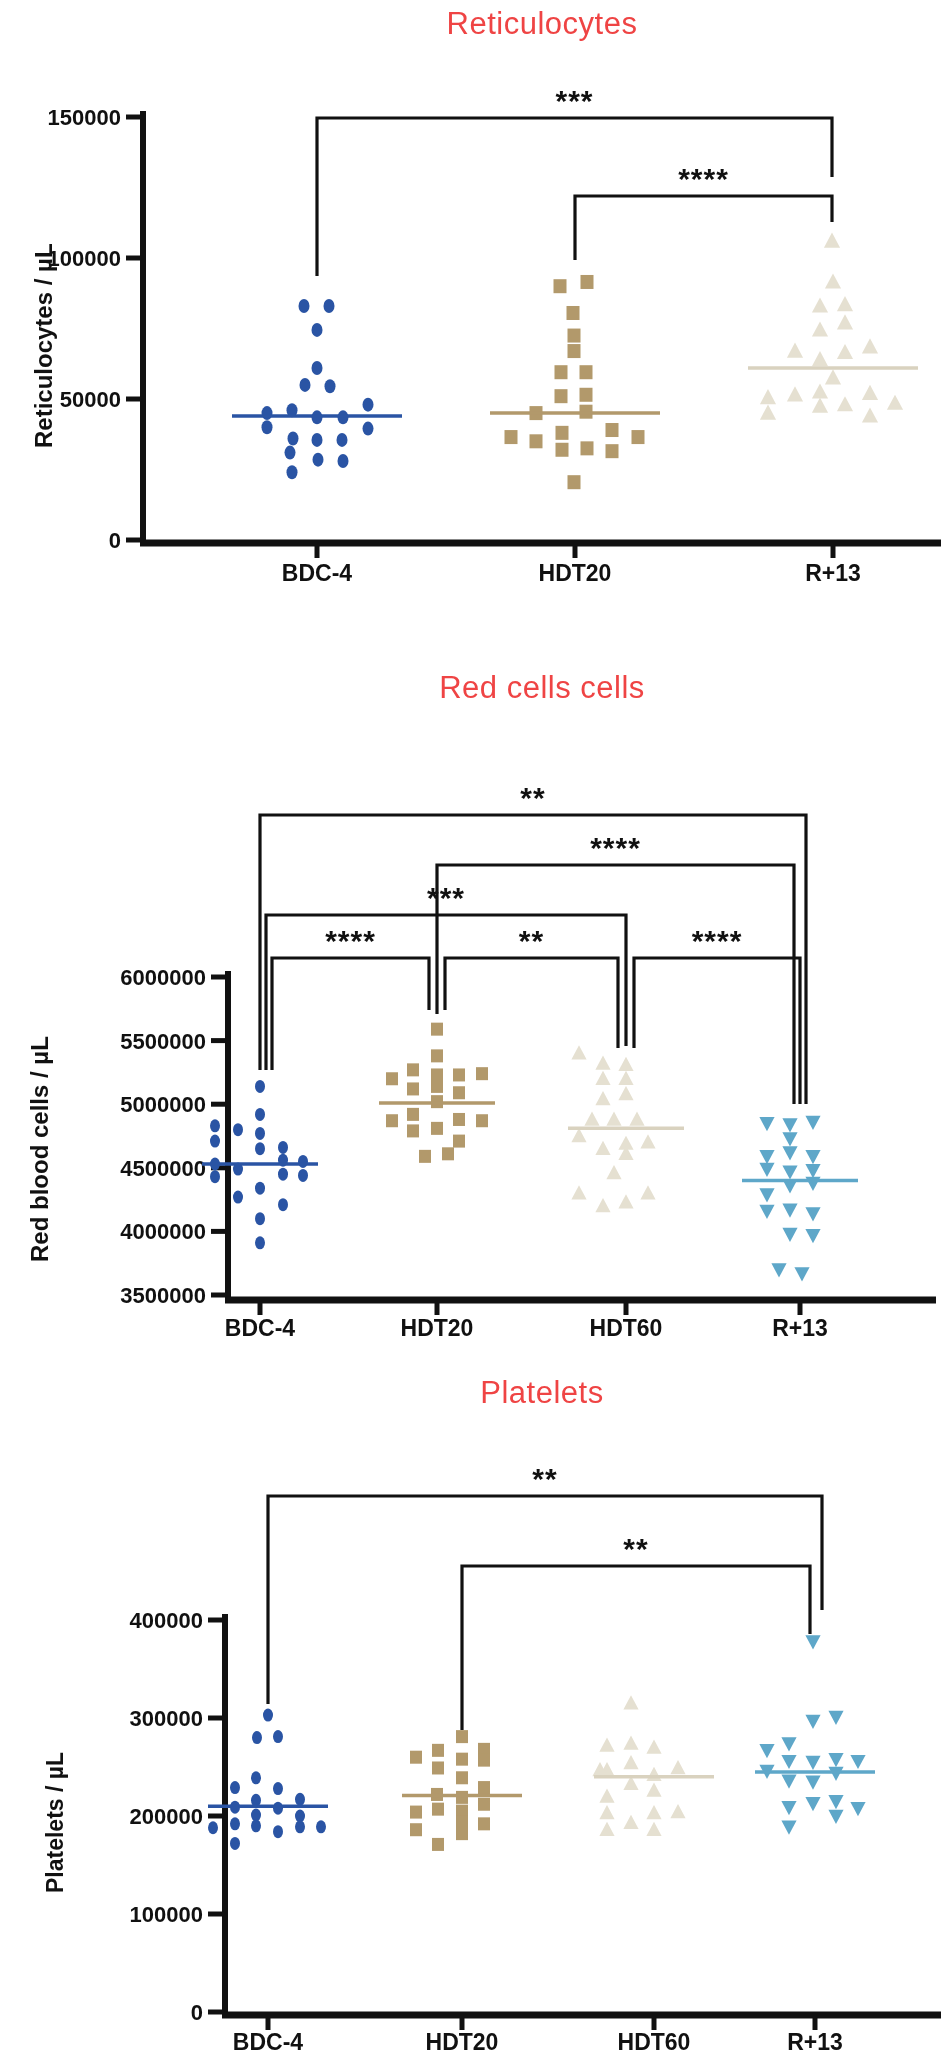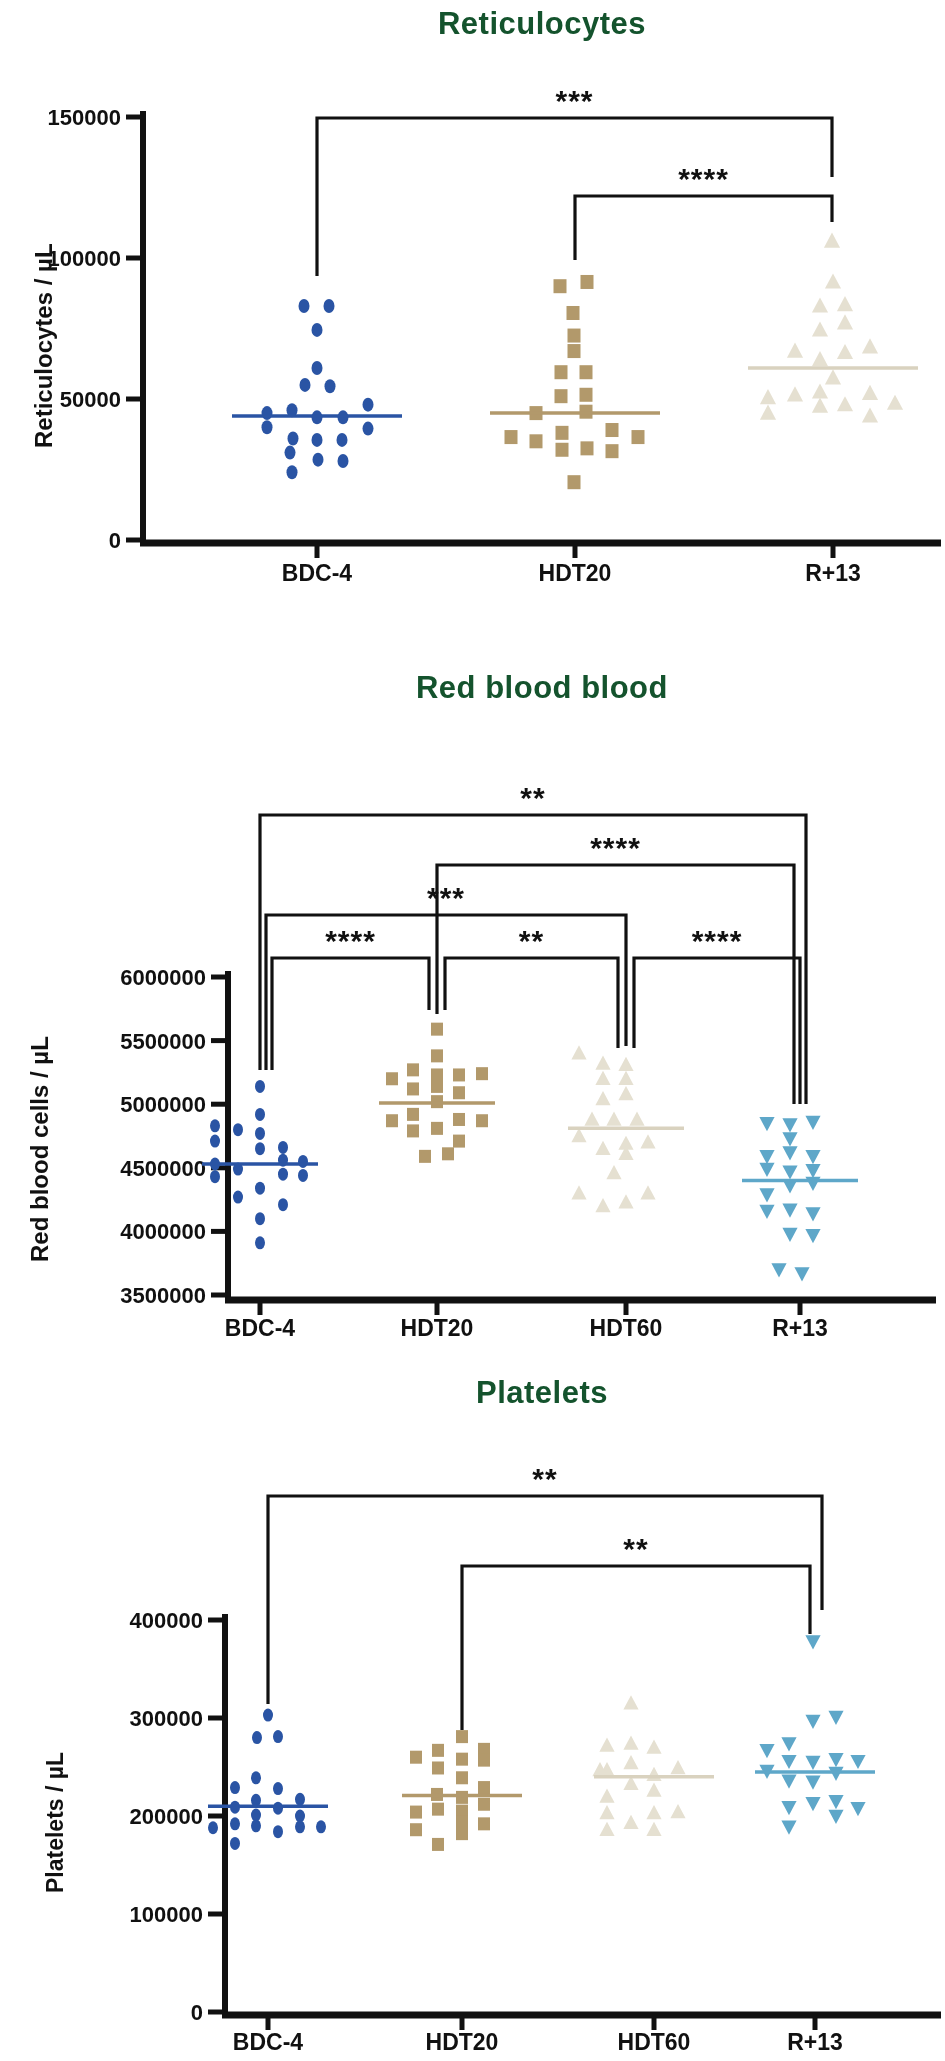--- a/index.html
+++ b/index.html
@@ -1,20 +1,20 @@
 <!DOCTYPE html>
 <html><head>
 <meta charset="utf-8">
 <style>
   html,body{margin:0;padding:0;background:#ffffff;}
   #figure{position:relative;width:945px;height:2061px;background:#ffffff;overflow:hidden;
           font-family:"Liberation Sans",sans-serif;}
   #plot-svg{position:absolute;left:0;top:0;}
   .chart-title{position:absolute;left:143px;width:798px;text-align:center;
-               font-weight:bold;color:#14532d;font-size:31px;letter-spacing:0.5px;}
+               font-weight:normal;color:#ef4444;font-size:31px;letter-spacing:0.5px;}
   .ylabel{position:absolute;white-space:nowrap;font-weight:bold;color:#111;font-size:24px;
           transform:rotate(-90deg);transform-origin:left top;}
   text{font-family:"Liberation Sans",sans-serif;font-weight:bold;fill:#111;}
   .tick-label{font-size:22px;}
   .cat-label{font-size:23px;}
   .stars{font-size:30px;letter-spacing:1px;}
 </style>
 </head>
 <body>
 
@@ -354,21 +354,21 @@
         <text x="636" y="1559" text-anchor="middle" class="stars">**</text>
       </g>
     </svg>
 
   <div class="chart-section">
     <div class="chart-title" style="top:6px;">Reticulocytes</div>
     <div class="ylabel" style="left:30px;top:448px;">Reticulocytes / µL</div>
   </div>
 
   <div class="chart-section">
-    <div class="chart-title" style="top:670px;">Red blood blood</div>
+    <div class="chart-title" style="top:670px;">Red cells cells</div>
     <div class="ylabel" style="left:26px;top:1262px;">Red blood cells / µL</div>
   </div>
 
   <div class="chart-section">
     <div class="chart-title" style="top:1375px;">Platelets</div>
     <div class="ylabel" style="left:42px;top:1893px;font-size:23px;">Platelets / µL</div>
   </div>
 </div>
 
 </body></html>

